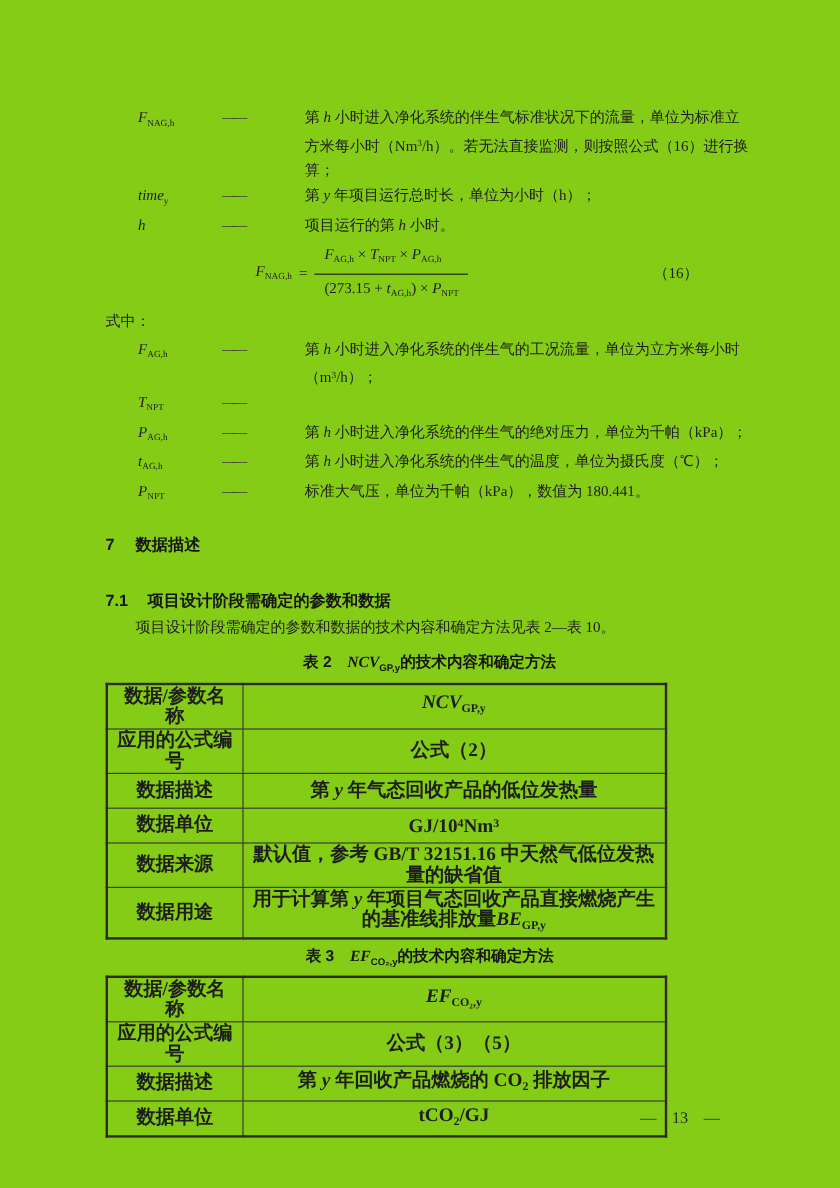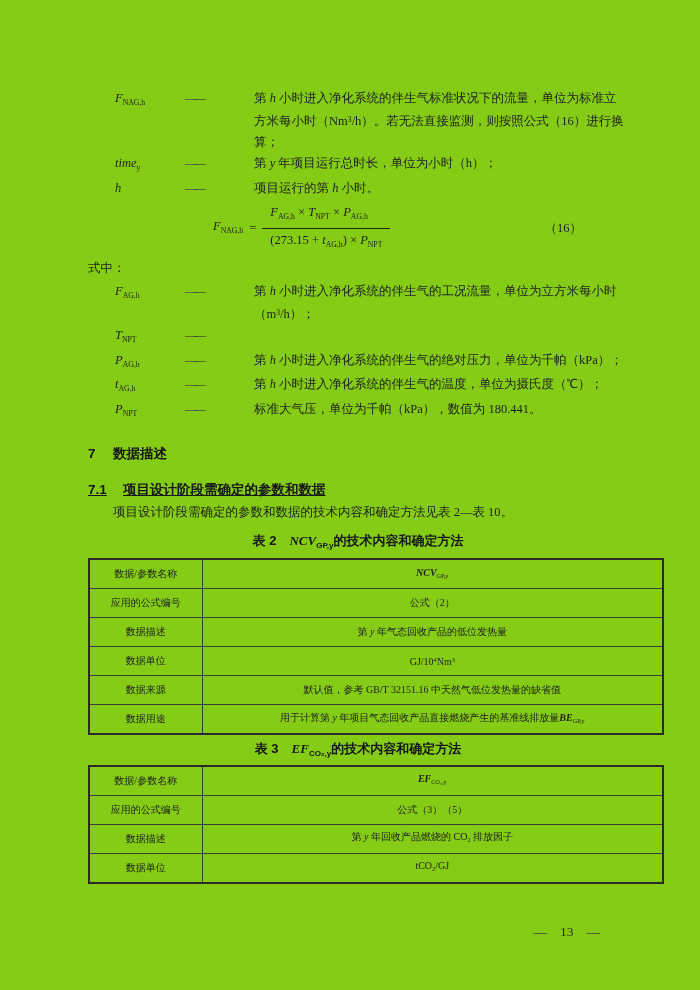--- a/index.html
+++ b/index.html
@@ -29,29 +29,29 @@
   .frac{display:inline-flex;flex-direction:column;line-height:18px;}
   .frac .num{padding:0 8px 2px 8px;}
   .frac .den{border-top:1.2px solid #222;padding:2px 8px 0 8px;}
   .fno{position:absolute;right:46px;top:50%;transform:translateY(-50%);text-align:right;}
   
   .h-sec{font-family:"Liberation Sans",sans-serif;font-weight:bold;
     font-size:13.5px;line-height:16px;display:flex;margin:0;color:#161616;}
   .h-sec .hnum1{flex:0 0 25px;}
   .h-sec .hnum2{flex:0 0 35px;}
   .sec7{margin-top:22px;}
-  .sec71{margin-top:20px;text-decoration:underline;}
+  .sec71{margin-top:31px;}
   .p71{margin-top:4px;}
   
   .tbl-caption{font-family:"Liberation Sans",sans-serif;font-weight:bold;
     font-size:13px;line-height:18px;text-align:center;color:#161616;}
   .cap2{margin-top:9px;}
   .cap3{margin-top:5px;}
-  table.spec{width:576px;border-collapse:collapse;table-layout:fixed;
-    border:2px solid #2b2b2b;font-size:10px;}
+  table.spec{width:468px;border-collapse:collapse;table-layout:fixed;
+    border:2px solid #2b2b2b;font-size:16px;font-weight:bold;}
   .t2{margin-top:3px;}
   .t3{margin-top:2px;}
   table.spec col.c1{width:113px;}
   table.spec td{border:1px solid #3c3c3c;text-align:center;
     height:26px;padding:1px 6px;line-height:17px;}
   
   .footer{position:absolute;right:100px;bottom:48px;display:flex;
     align-items:center;gap:13px;font-size:13.5px;color:#2a2a2a;}
 </style>
 </head>

